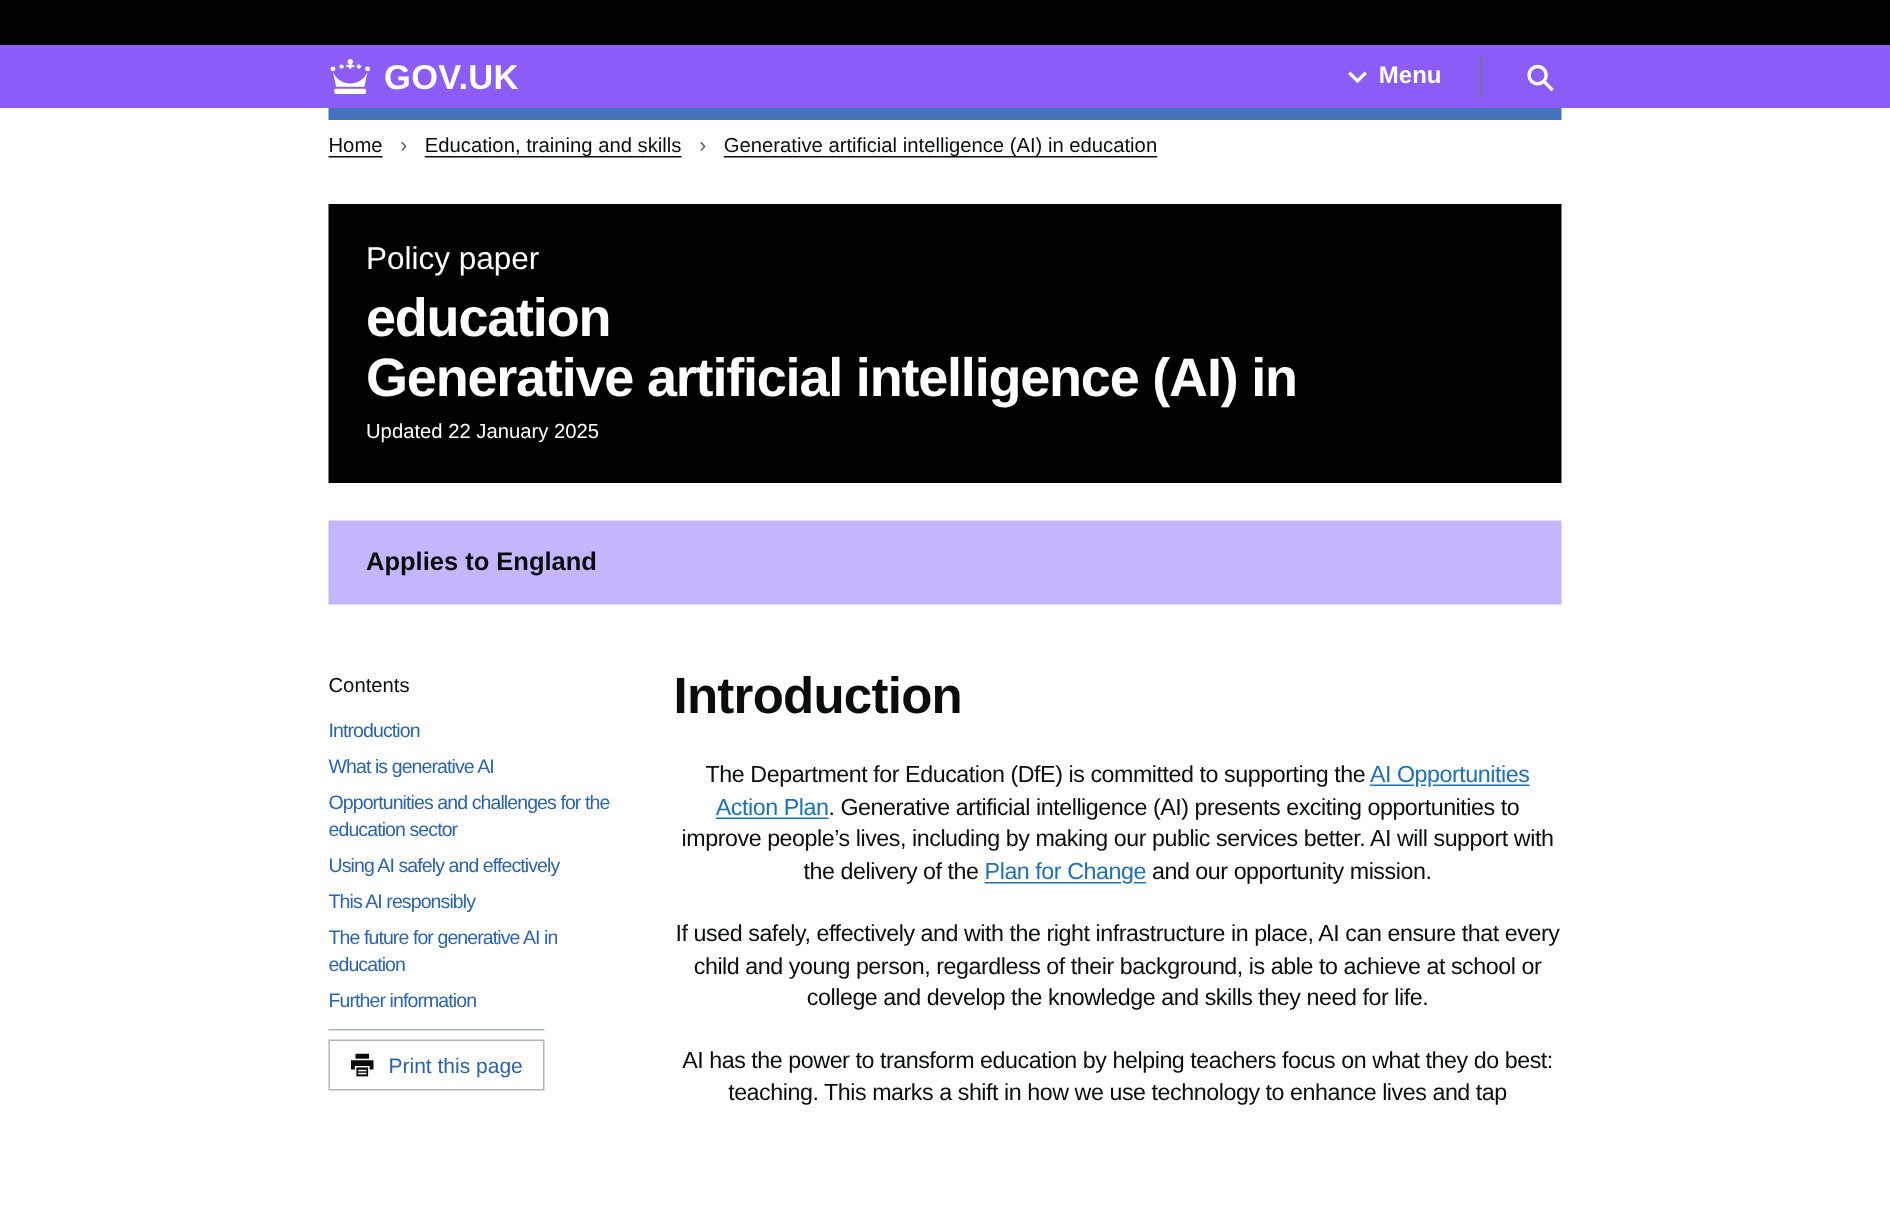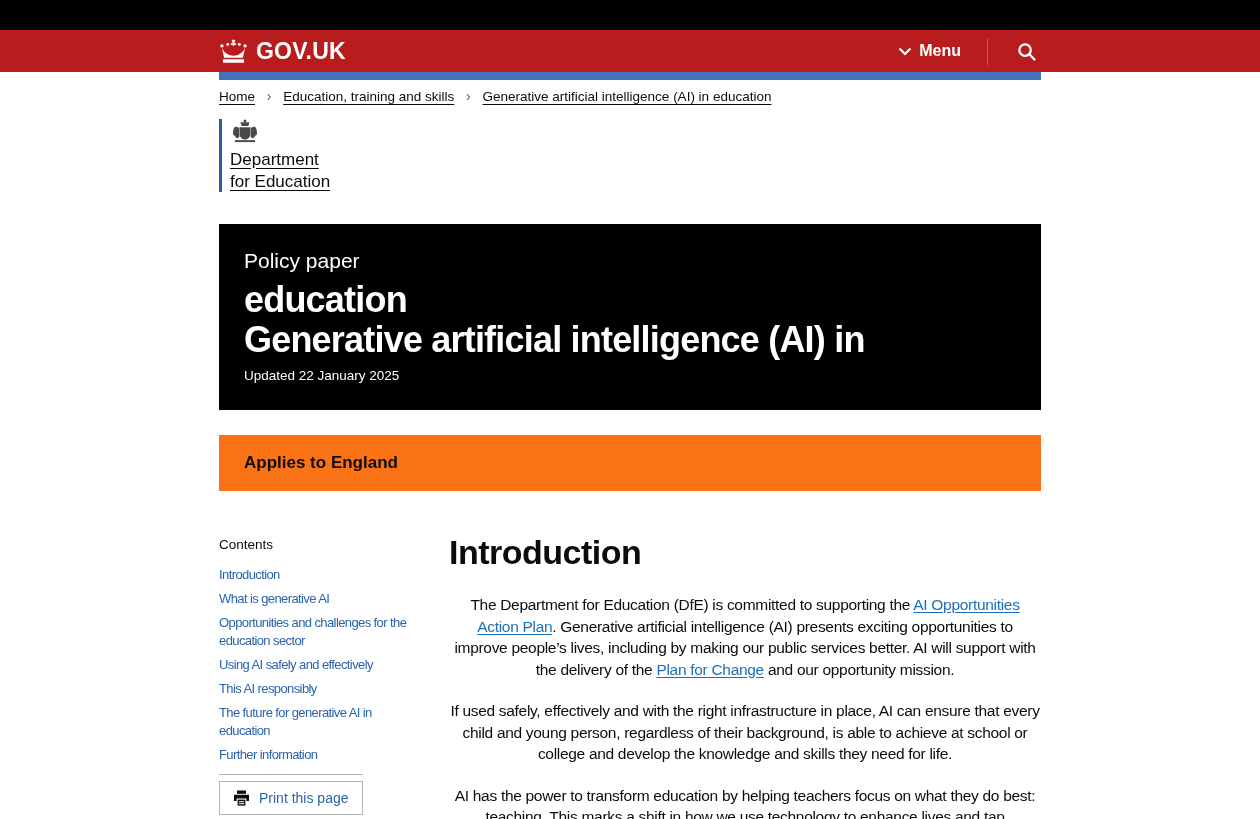--- a/index.html
+++ b/index.html
@@ -6,21 +6,21 @@
   html, body { margin: 0; padding: 0; }
   body {
     width: 1260px; height: 819px; overflow: hidden;
     background: #ffffff; color: #0b0c0c;
     font-family: "Liberation Sans", "DejaVu Sans", sans-serif;
   }
   .page { width: 1260px; height: 819px; overflow: hidden; position: relative; }
 
   
   .top-strip { height: 30px; background: #000000; }
-  .site-header { height: 42px; background: #b91c1c; }
+  .site-header { height: 42px; background: #8b5cf6; }
   .container { width: 822px; margin: 0 auto; }
   .header-inner { display: flex; align-items: center; justify-content: space-between; height: 100%; }
   .govuk-logo { display: flex; align-items: center; gap: 8px; color: #fff; text-decoration: none;
     font-weight: bold; font-size: 23px; letter-spacing: 0.2px; }
   .header-right { display: flex; align-items: center; gap: 24px; }
   .menu-button { display: flex; align-items: center; gap: 7px; background: none; border: none;
     color: #fff; font-weight: bold; font-size: 16px; cursor: pointer;
     font-family: "Liberation Sans", sans-serif; padding: 4px 2px; }
   .header-divider { width: 1px; height: 27px; background: #6f777b; }
   .search-button { background: none; border: none; cursor: pointer; padding: 4px 4px; display: flex; }
@@ -40,21 +40,21 @@
 
   
   .masthead { margin-top: 32px; background: #000000; color: #fff; padding: 25px 25px 27px 25px; }
   .masthead-kicker { font-size: 21px; font-weight: 400; }
   .masthead-title { margin: 7px 0 9px 0; font-weight: bold; font-size: 36px; line-height: 1.1;
     letter-spacing: -0.8px; }
   .masthead-title span { display: block; white-space: nowrap; }
   .masthead-updated { font-size: 13.5px; }
 
   
-  .applies-panel { margin-top: 25px; background: #f97316; padding: 18px 25px; }
+  .applies-panel { margin-top: 25px; background: #c4b5fd; padding: 18px 25px; }
   .applies-panel strong { font-size: 17px; font-weight: bold; }
 
   
   .content-row { display: flex; margin-top: 42px; gap: 34px; }
   .contents-col { width: 196px; flex-shrink: 0; }
   .contents-heading { font-size: 13.5px; margin: 4px 0 14px 0; color: #0b0c0c; }
   .contents-list { list-style: none; margin: 0; padding: 0; }
   .contents-list li { margin-bottom: 6px; font-size: 13px; line-height: 18px; letter-spacing: -0.6px; }
   .contents-list a { color: #2b63ad; text-decoration: none; }
   .print-section { margin-top: 10px; border-top: 1px solid #b1b4b6; padding-top: 6px; width: max-content; }
@@ -121,38 +121,20 @@
   <div class="container">
 
     <nav class="breadcrumb">
       <a href="#">Home</a>
       <span class="crumb-sep">›</span>
       <a href="#">Education, training and skills</a>
       <span class="crumb-sep">›</span>
       <a href="#">Generative artificial intelligence (AI) in education</a>
     </nav>
 
-    <div class="org-logo">
-      <span class="org-crest">
-        <svg width="30" height="24" viewBox="0 0 40 32" aria-hidden="true">
-          <g fill="#4a4a4a">
-            <circle cx="20" cy="2.6" r="2"></circle>
-            <path d="M14 4.4h12l-1.5 5h-9Z"></path>
-            <path d="M7 10c-2.4 2.2-3.4 6.2-2.8 10.4L9.5 26l3-2V11.5Z"></path>
-            <path d="M33 10c2.4 2.2 3.4 6.2 2.8 10.4L30.5 26l-3-2V11.5Z"></path>
-            <path d="M13 11h14v9.2c0 4.2-3.6 7.2-7 7.2s-7-3-7-7.2Z"></path>
-            <rect x="6.5" y="28.2" width="27" height="2.6"></rect>
-          </g>
-        </svg>
-      </span>
-      <a href="#" class="org-link">
-        <span>Department</span>
-        <span>for Education</span>
-      </a>
-    </div>
 
     <section class="masthead">
       <div class="masthead-kicker">Policy paper</div>
       <h1 class="masthead-title">
         <span>education</span>
         <span>Generative artificial intelligence (AI) in</span>
       </h1>
       <div class="masthead-updated">Updated 22 January 2025</div>
     </section>
 

